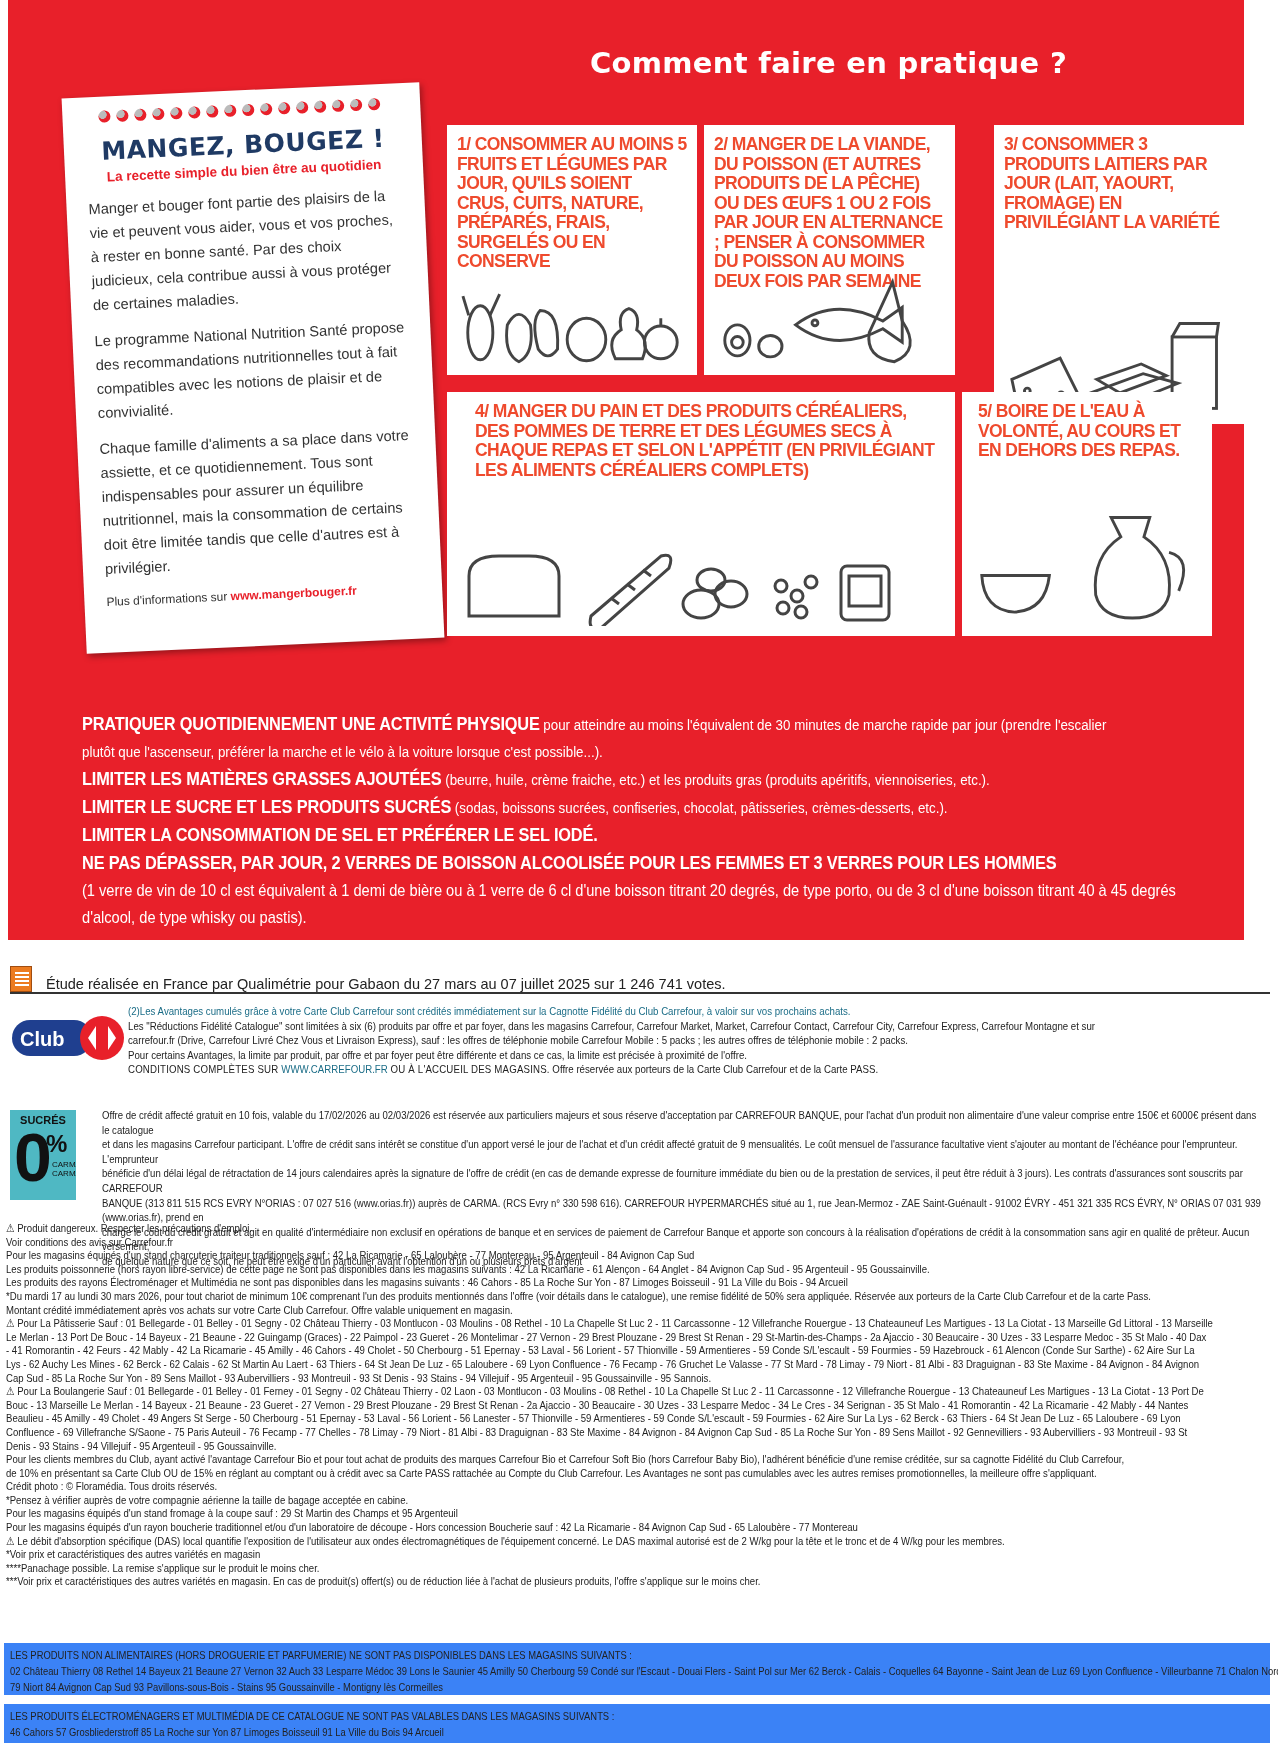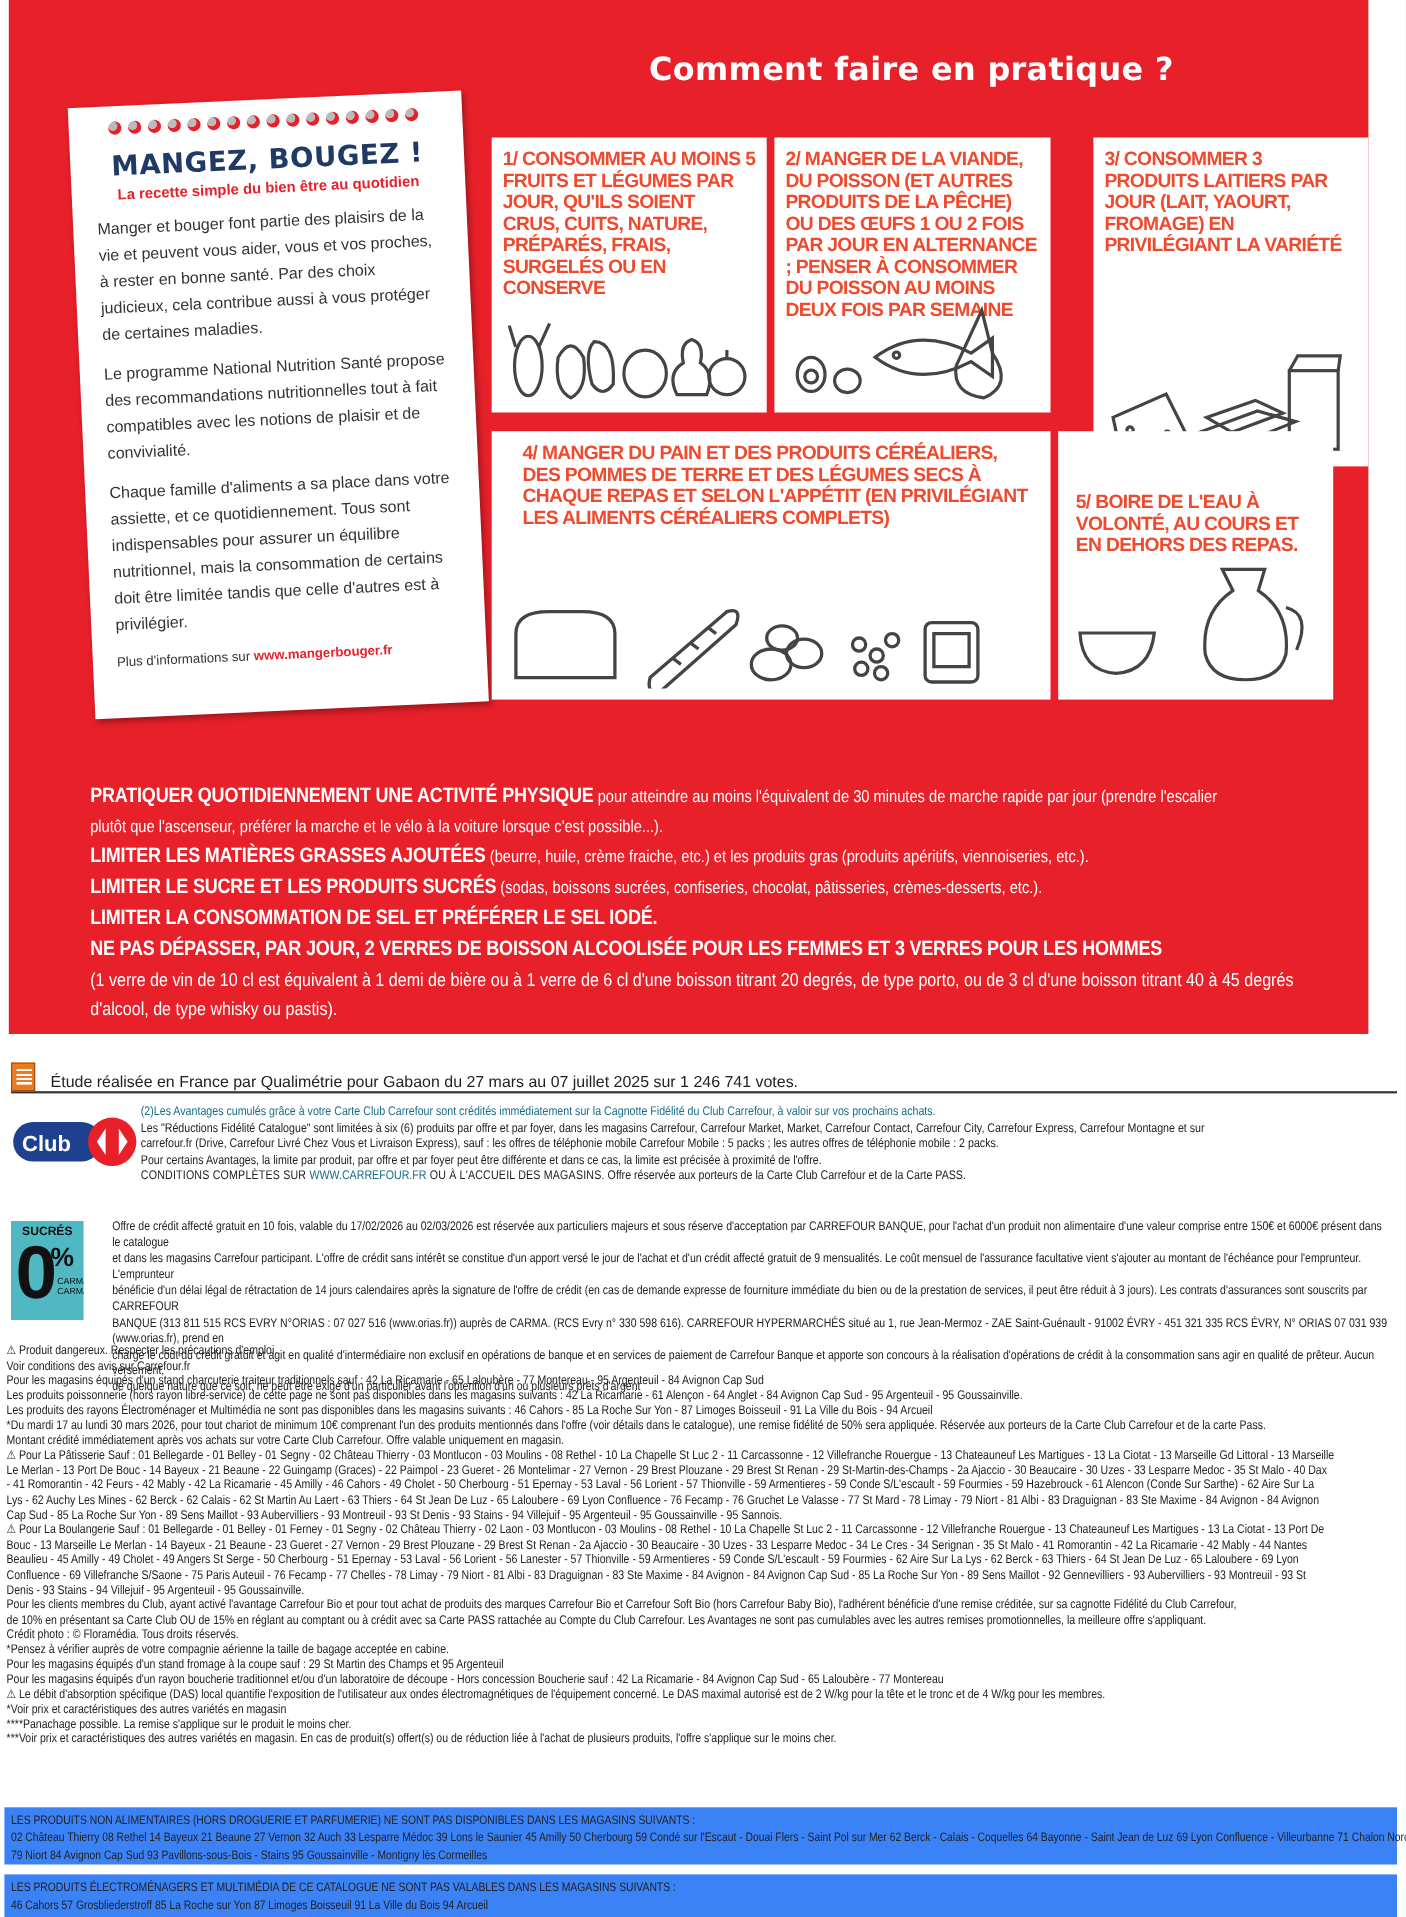--- a/index.html
+++ b/index.html
@@ -140,21 +140,21 @@
         <circle cx="322" cy="72" r="6"></circle>
         <circle cx="340" cy="76" r="6"></circle>
         <circle cx="350" cy="46" r="6"></circle>
         <rect x="380" y="30" width="48" height="54" rx="6"></rect>
         <path d="M388 40 h32 v30 h-32z"></path>
       </svg>
   </div>
 </div>
 
 <div class="tip" style="left:962px;top:392px;width:250px;height:244px;">
-  <div class="tip-text" style="padding-left:6px;margin-top:45px;">5/ Boire de l'eau à volonté, au cours et en dehors des repas.</div>
+  <div class="tip-text" style="padding-left:6px;">5/ Boire de l'eau à volonté, au cours et en dehors des repas.</div>
   <div class="tip-icons">
     <svg width="230" height="130" viewBox="0 0 230 130">
         <path d="M6 80 h70 q-4 36-36 38 q-32-2-34-38z"></path>
         <path d="M140 20 h40 l-6 20 q30 20 26 60 q-6 24-38 24 q-32 0-38-24 q-4-40 26-60z"></path>
         <path d="M200 56 q24 6 10 40"></path>
       </svg>
   </div>
 </div>
 
 <div class="reco" style="top:670px;margin-top:40px;">

